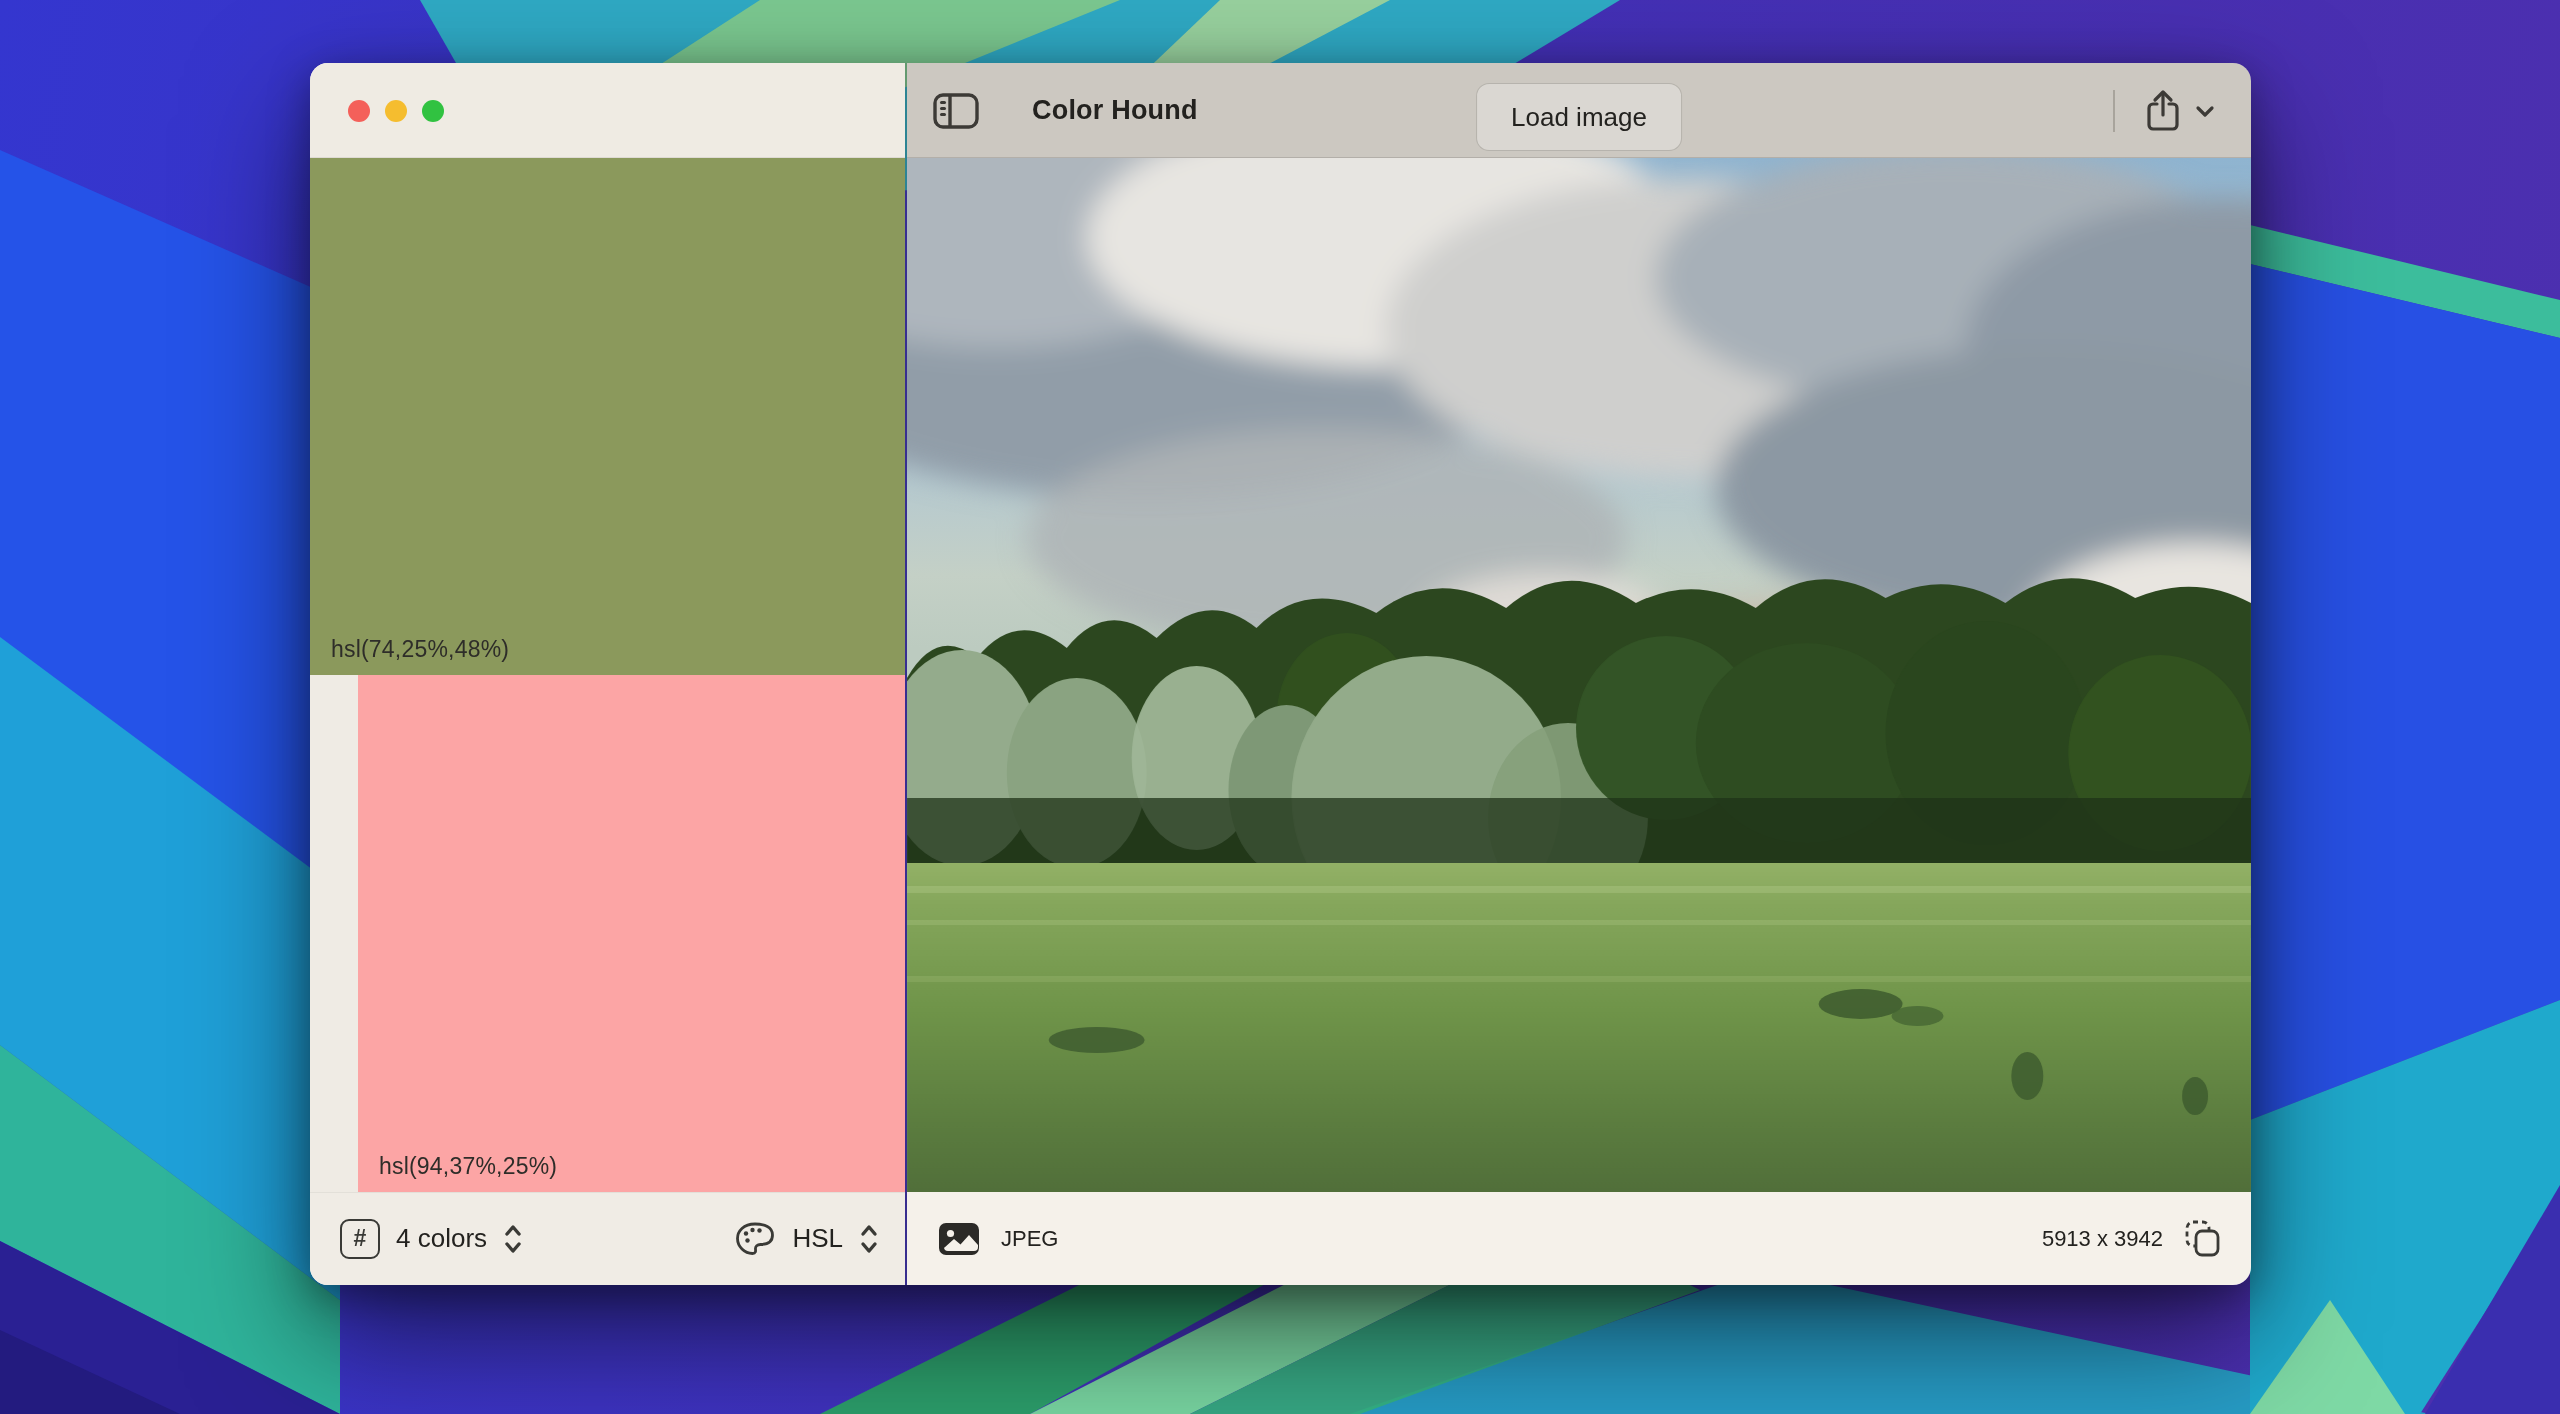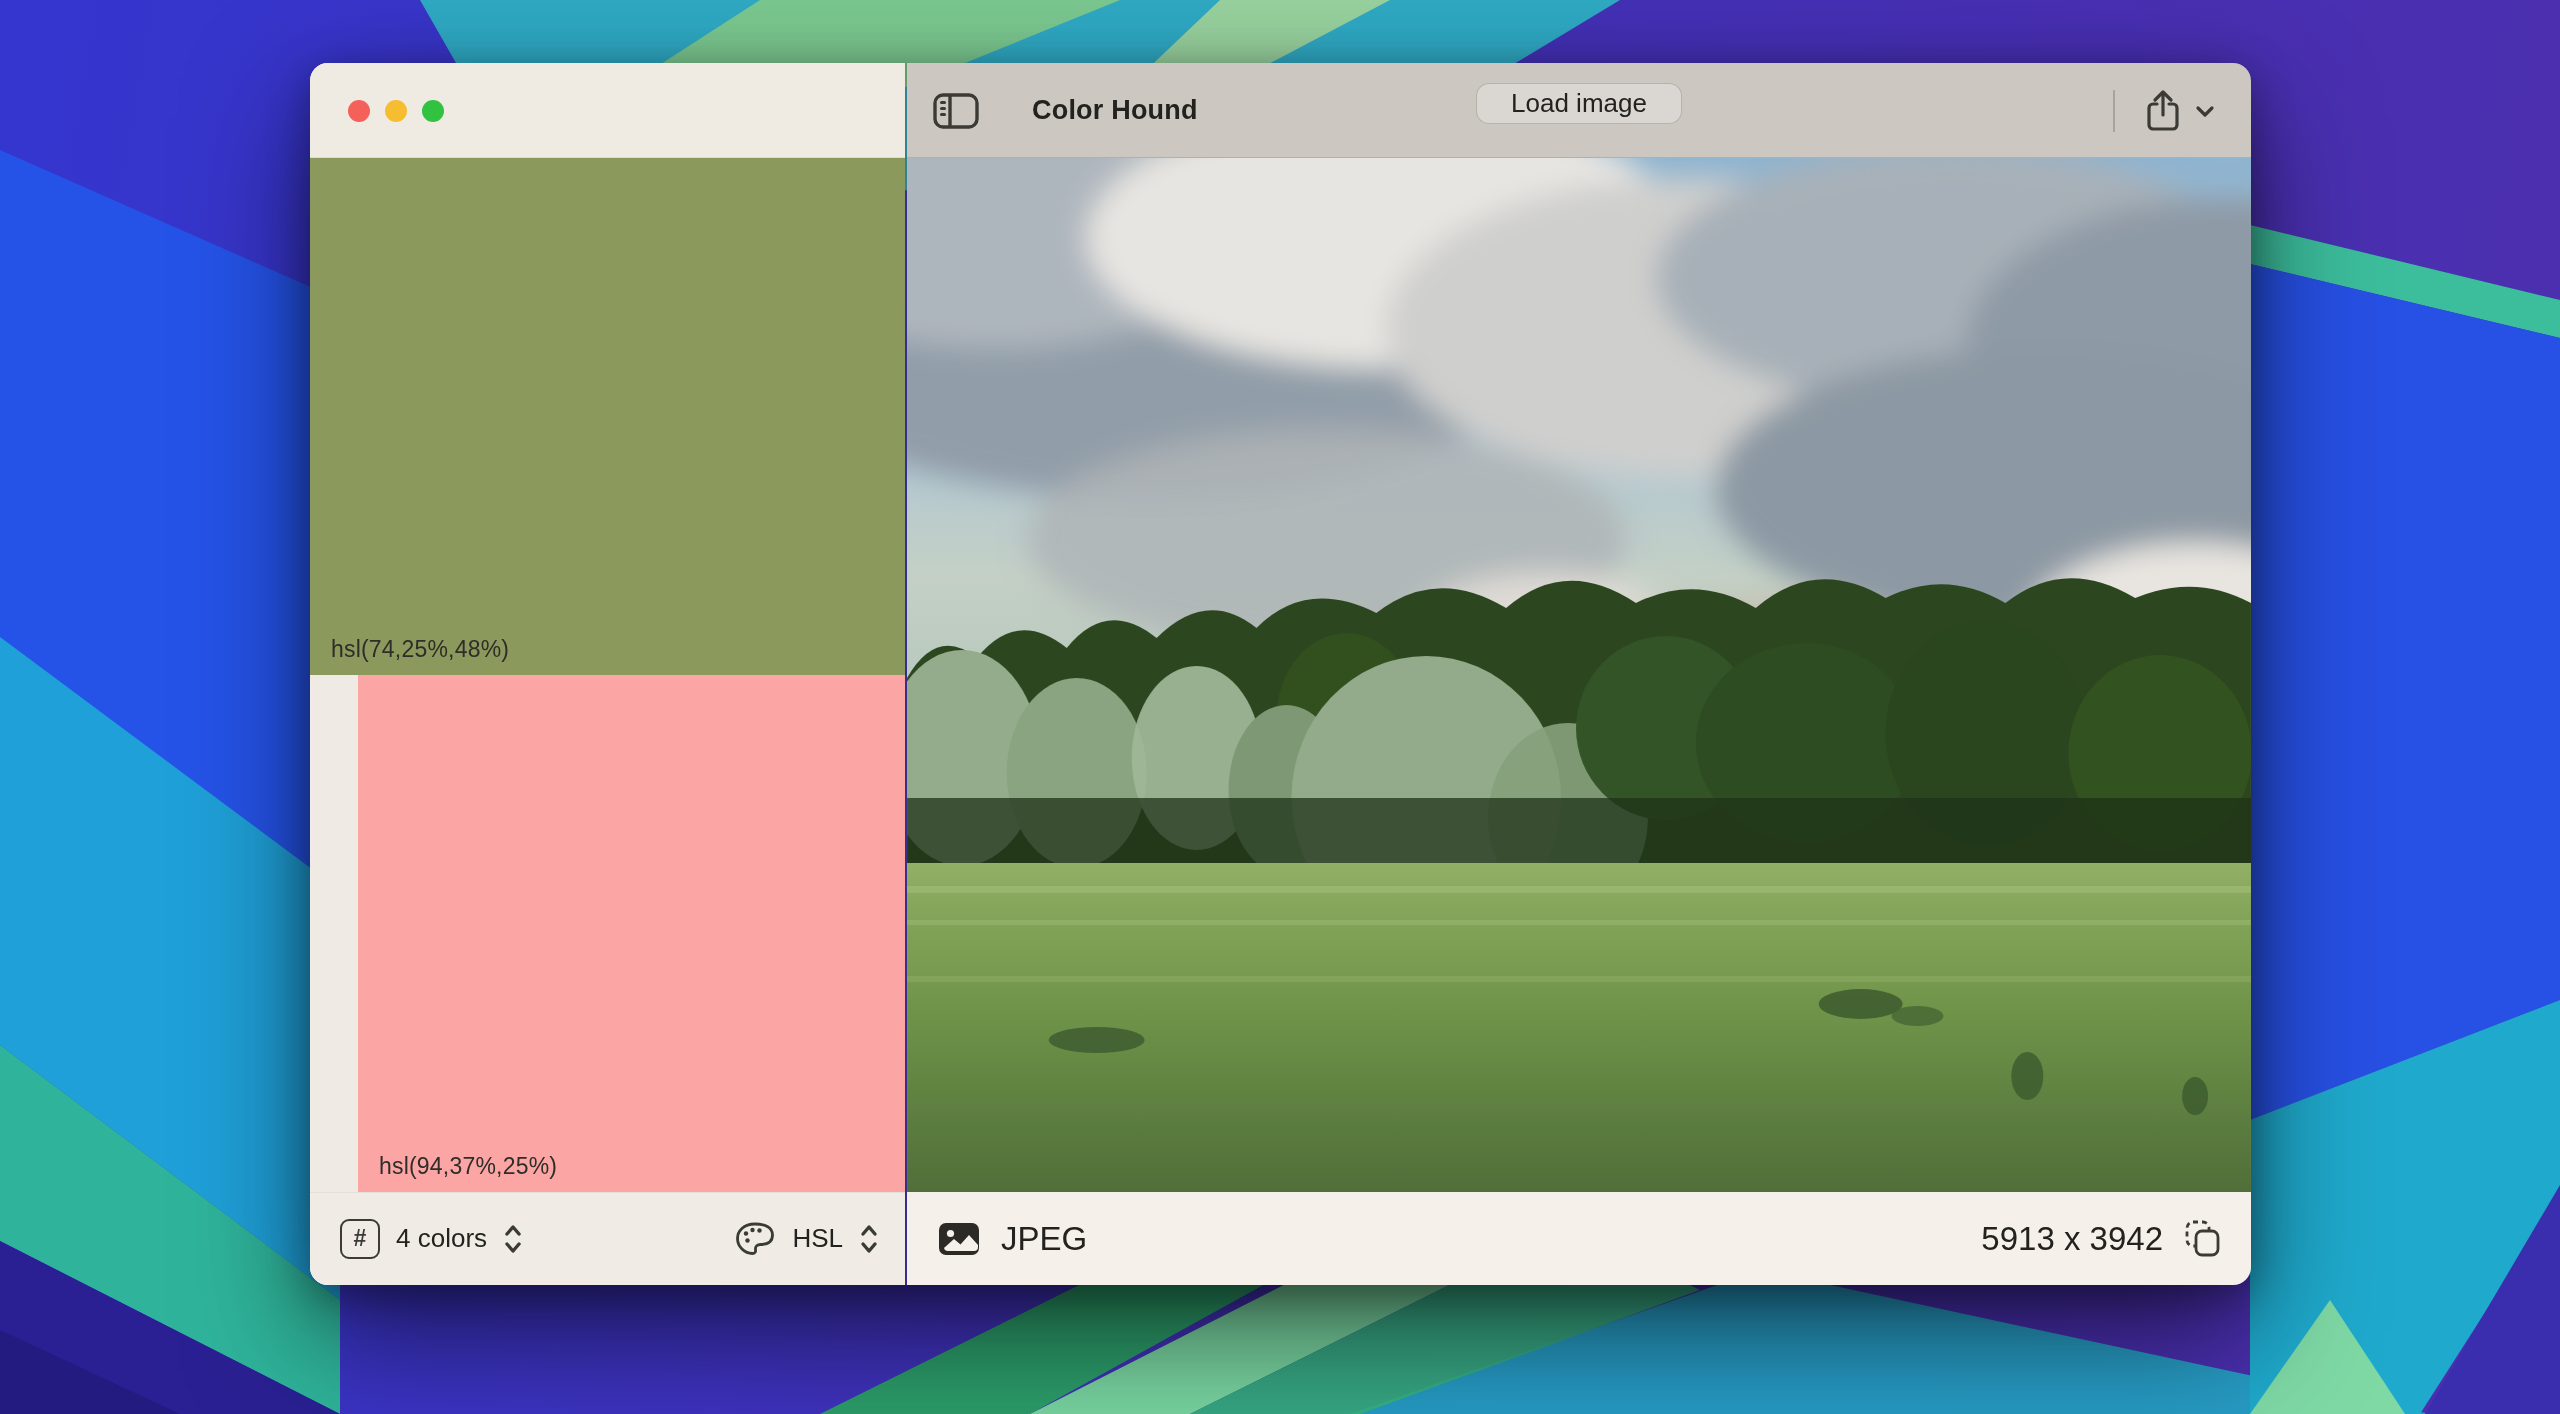--- a/index.html
+++ b/index.html
@@ -27,34 +27,34 @@
     justify-content:space-between;padding:0 26px 0 30px;
     box-shadow:inset 0 1px 0 rgba(0,0,0,.05);}
   .ctl-group{display:flex;align-items:center;gap:16px;color:#23221f;font-size:26px;}
   .hash-badge{width:36px;height:36px;border:2.5px solid #3a3a36;border-radius:9px;
     display:flex;align-items:center;justify-content:center;font-size:23px;font-weight:700;color:#3a3a36;}
   
   .main{flex:1;display:flex;flex-direction:column;border-left:2px solid rgba(40,35,25,.28);}
   .main-header{position:relative;height:95px;background:#ccc8c1;display:flex;align-items:center;
     padding-left:25px;box-shadow:inset 0 -1px 0 rgba(0,0,0,.12);}
   .app-title{font-size:27px;font-weight:700;color:#23221f;margin-left:52px;letter-spacing:.2px;}
-  .load-btn{position:absolute;left:50%;transform:translateX(-50%);top:20px;height:41px;
+  .load-btn{position:absolute;left:50%;transform:translateX(-50%);top:20px;height:68px;
     padding:0 34px;border-radius:13px;background:rgba(255,255,255,.28);
     border:1.5px solid rgba(90,85,75,.28);font-size:26px;color:#23221f;
     display:flex;align-items:center;font-family:inherit;}
   .share-group{position:absolute;right:36px;top:0;height:95px;display:flex;align-items:center;gap:12px;}
   .vdivider{width:2px;height:42px;background:rgba(60,55,48,.25);margin-right:16px;}
   
   .photo{position:relative;flex:1;overflow:hidden;background:#9db7c9;}
   .photo svg.scene{position:absolute;inset:0;width:100%;height:100%;display:block;}
   .aspect-pill{position:absolute;top:35px;right:21px;height:84px;padding:0 41px;
     border-radius:42px;background:rgba(232,232,234,.92);display:flex;align-items:center;
     font-size:26px;color:#3a3a3c;box-shadow:0 6px 24px rgba(0,0,0,.10);}
   .main-footer{height:93px;background:#f5f1ea;display:flex;align-items:center;
-    justify-content:space-between;padding:0 28px 0 30px;font-size:33px;color:#23221f;}
+    justify-content:space-between;padding:0 28px 0 30px;font-size:22px;color:#23221f;}
   .meta-group{display:flex;align-items:center;gap:20px;}
   .icon{display:block;}
 </style>
 </head>
 <body>
 
 <div class="stage">
 
   <svg class="wallpaper" viewBox="0 0 2560 1414" preserveAspectRatio="none">
     <polygon points="420,0 1620,0 1280,205 520,175" fill="#2fa9c4"></polygon>

